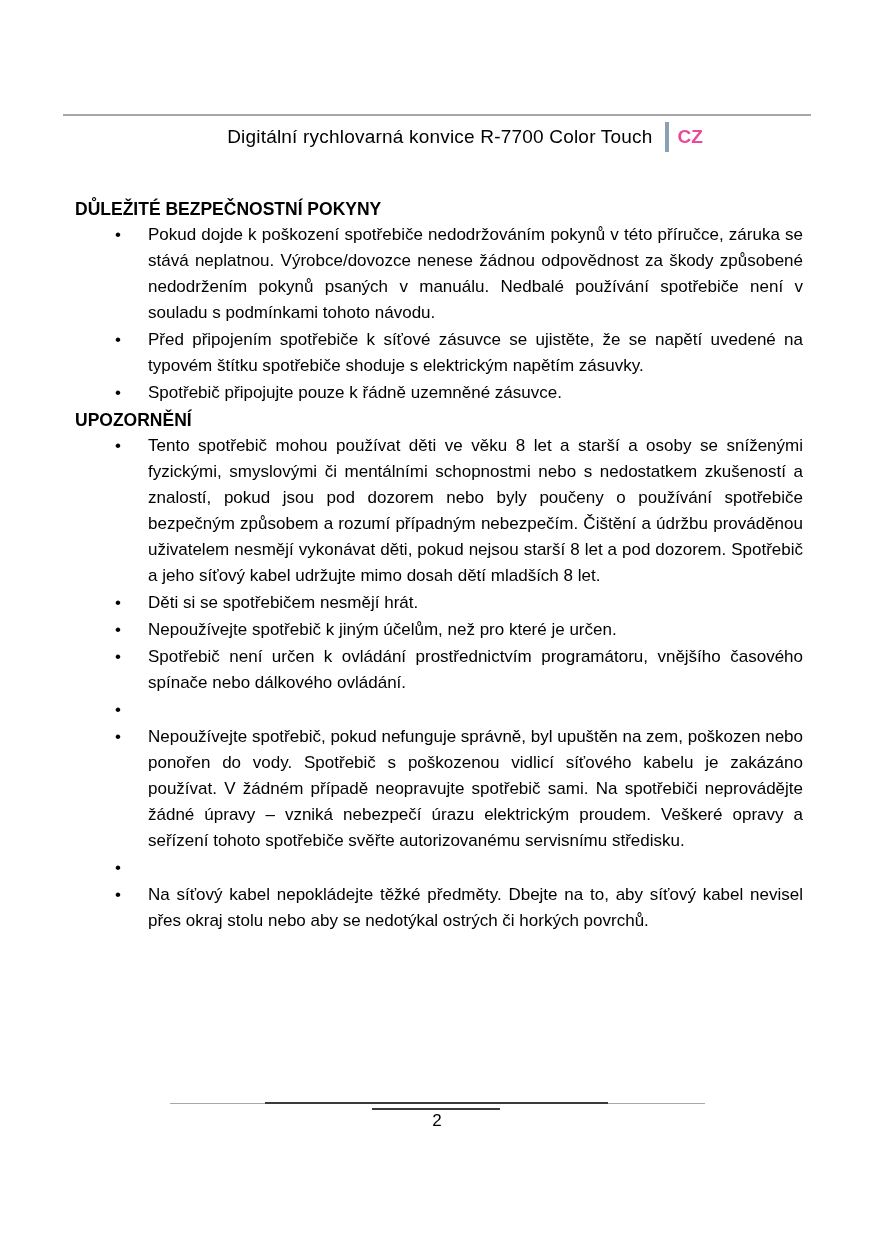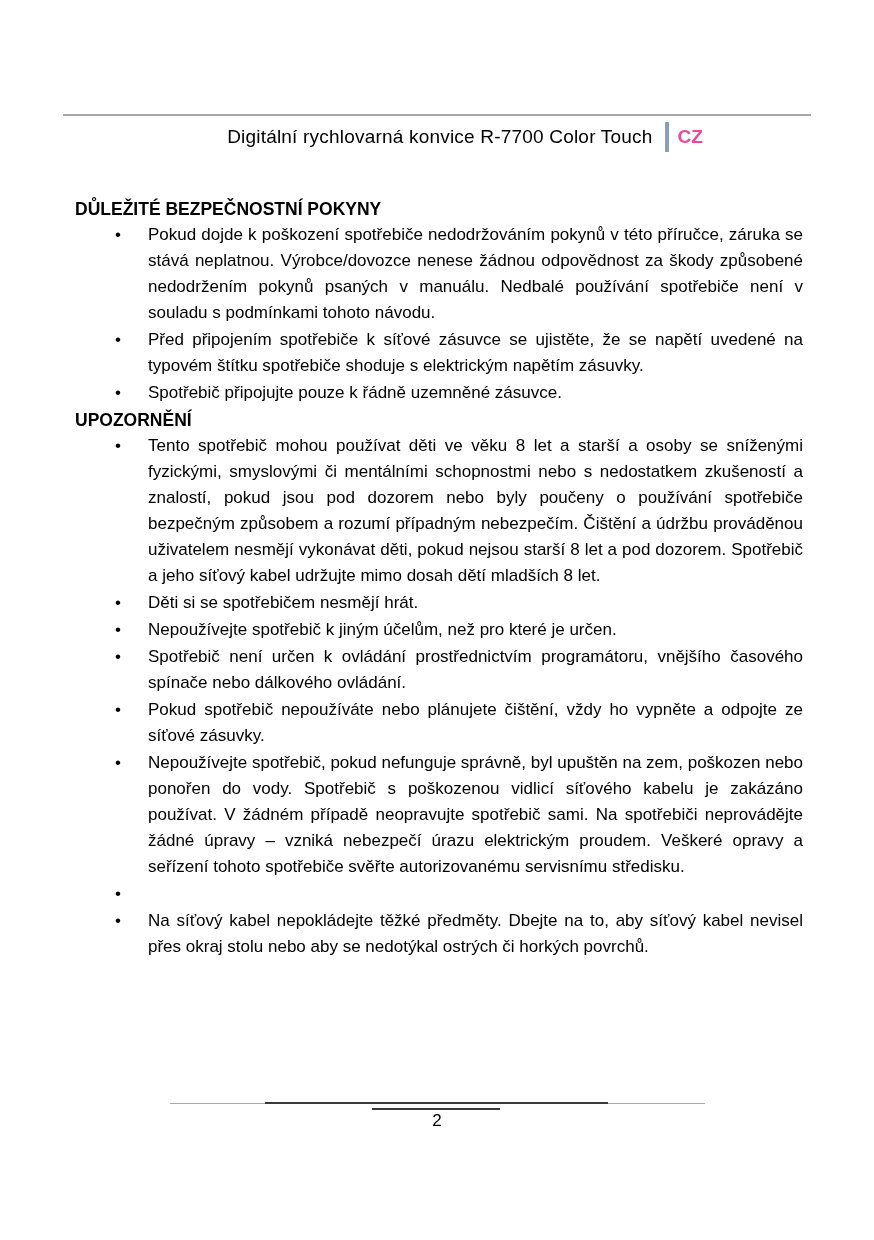--- a/index.html
+++ b/index.html
@@ -94,21 +94,20 @@
       <li class="bitem">
         <span class="bdot">•</span>
         <p class="btxt">Nepoužívejte spotřebič k jiným účelům, než pro které je určen.</p>
       </li>
       <li class="bitem">
         <span class="bdot">•</span>
         <p class="btxt">Spotřebič není určen k ovládání prostřednictvím programátoru, vnějšího časového spínače nebo dálkového ovládání.</p>
       </li>
       <li class="bitem">
         <span class="bdot">•</span>
-        <p class="btxt">Pokud spotřebič nepoužíváte nebo plánujete čištění, vždy ho vypněte a odpojte ze síťové zásuvky.</p>
       </li>
       <li class="bitem">
         <span class="bdot">•</span>
         <p class="btxt">Nepoužívejte spotřebič, pokud nefunguje správně, byl upuštěn na zem, poškozen nebo ponořen do vody. Spotřebič s poškozenou vidlicí síťového kabelu je zakázáno používat. V žádném případě neopravujte spotřebič sami. Na spotřebiči neprovádějte žádné úpravy – vzniká nebezpečí úrazu elektrickým proudem. Veškeré opravy a seřízení tohoto spotřebiče svěřte autorizovanému servisnímu středisku.</p>
       </li>
       <li class="bitem">
         <span class="bdot">•</span>
       </li>
       <li class="bitem">
         <span class="bdot">•</span>

